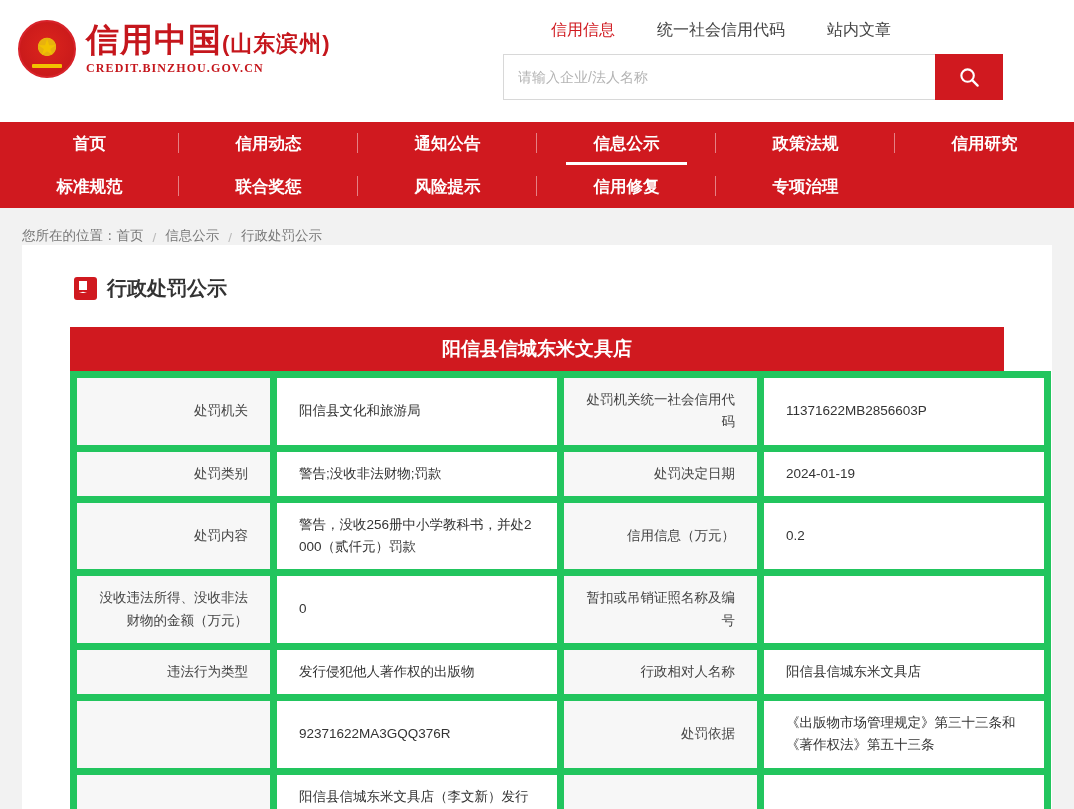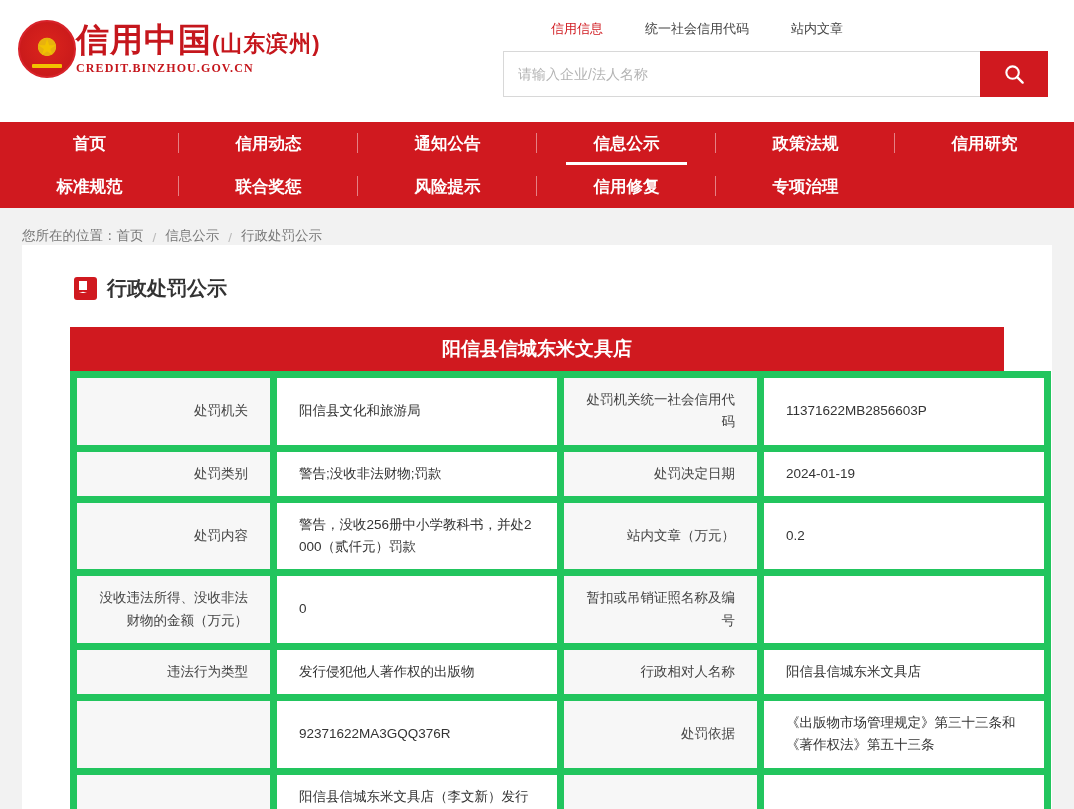--- a/index.html
+++ b/index.html
@@ -43,21 +43,21 @@
   }
   .emblem::after {
     content: "";
     position: absolute;
     left: 50%; bottom: 8px;
     transform: translateX(-50%);
     width: 30px; height: 4px;
     background: #f2c200;
     border-radius: 1px;
   }
-  .logo-text { }
+  .logo-text { margin-left: 10px; }
   .logo-cn {
     font-size: 33px;
     font-weight: bold;
     color: #c5161c;
     letter-spacing: 1px;
     line-height: 1.1;
     white-space: nowrap;
   }
   .logo-cn .sub { font-size: 22px; }
   .logo-en {
@@ -70,29 +70,29 @@
   }
 
   .search-area {
     position: absolute;
     left: 503px; top: 20px;
     width: 545px;
   }
   .search-tabs {
     display: flex;
     gap: 42px;
-    font-size: 13px;
+    font-size: 16px;
     margin-left: 48px;
     margin-bottom: 13px;
   }
   .search-tab { color: #444; cursor: pointer; white-space: nowrap; }
   .search-tab.active { color: #d0191f; }
   .search-box {
     display: flex;
-    width: 545px; height: 46px;
+    width: 500px; height: 46px;
   }
   .search-input {
     flex: 1;
     border: 1px solid #d8d8d8;
     border-right: none;
     padding: 0 14px;
     font-size: 14px;
     color: #333;
     outline: none;
     font-family: "Liberation Sans", sans-serif;
@@ -326,21 +326,21 @@
         </tr>
         <tr>
           <td class="lbl">处罚类别</td>
           <td class="val">警告;没收非法财物;罚款</td>
           <td class="lbl">处罚决定日期</td>
           <td class="val">2024-01-19</td>
         </tr>
         <tr>
           <td class="lbl">处罚内容</td>
           <td class="val">警告，没收256册中小学教科书，并处2000（贰仟元）罚款</td>
-          <td class="lbl">站内文章（万元）</td>
+          <td class="lbl">信用信息（万元）</td>
           <td class="val">0.2</td>
         </tr>
         <tr>
           <td class="lbl">没收违法所得、没收非法财物的金额（万元）</td>
           <td class="val">0</td>
           <td class="lbl">暂扣或吊销证照名称及编号</td>
           <td class="val"></td>
         </tr>
         <tr>
           <td class="lbl">违法行为类型</td>

